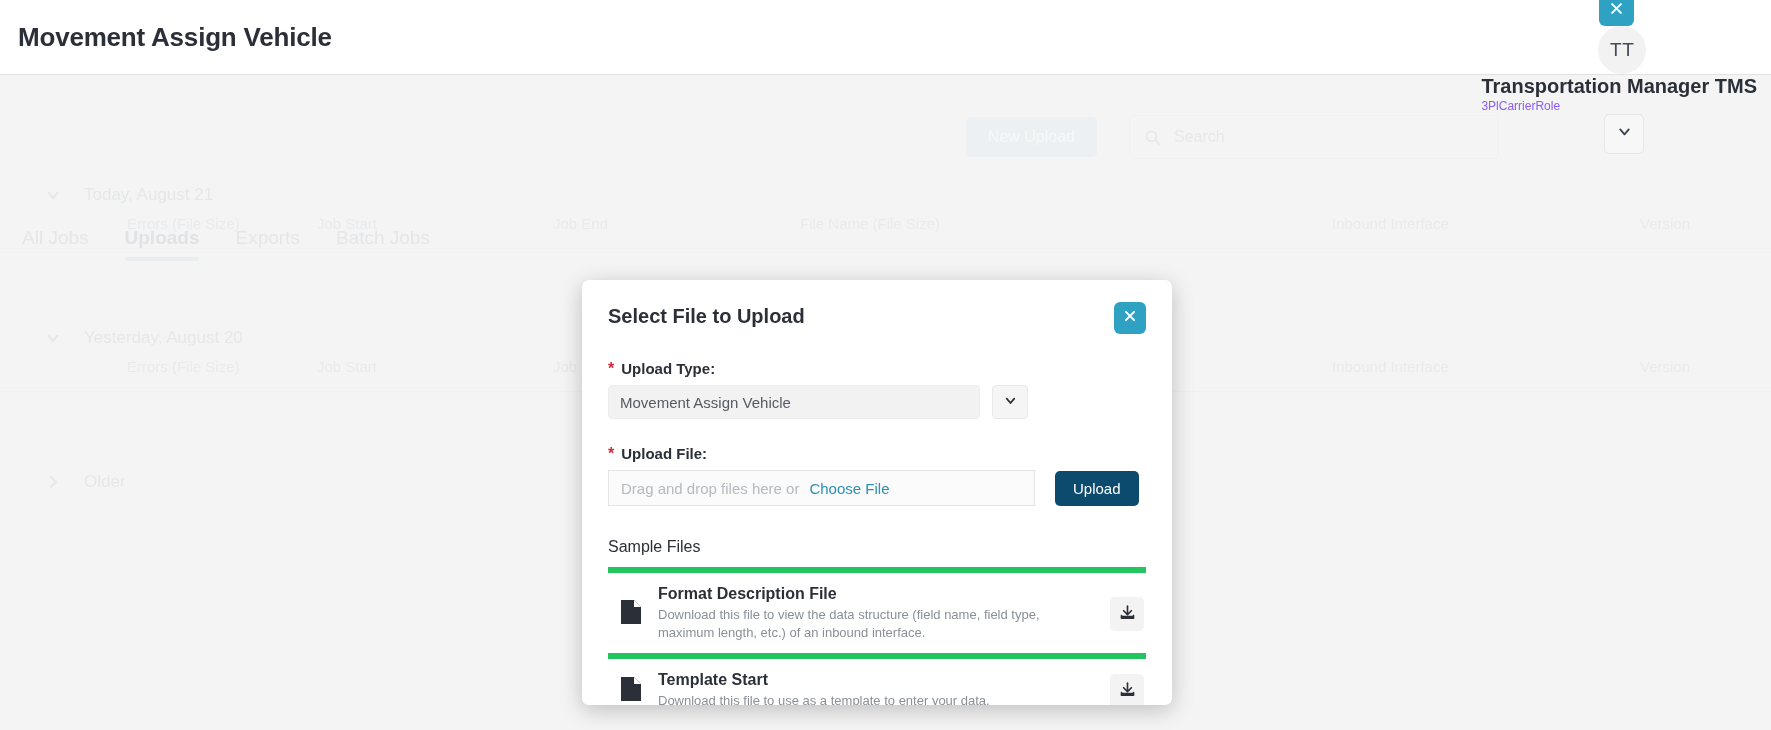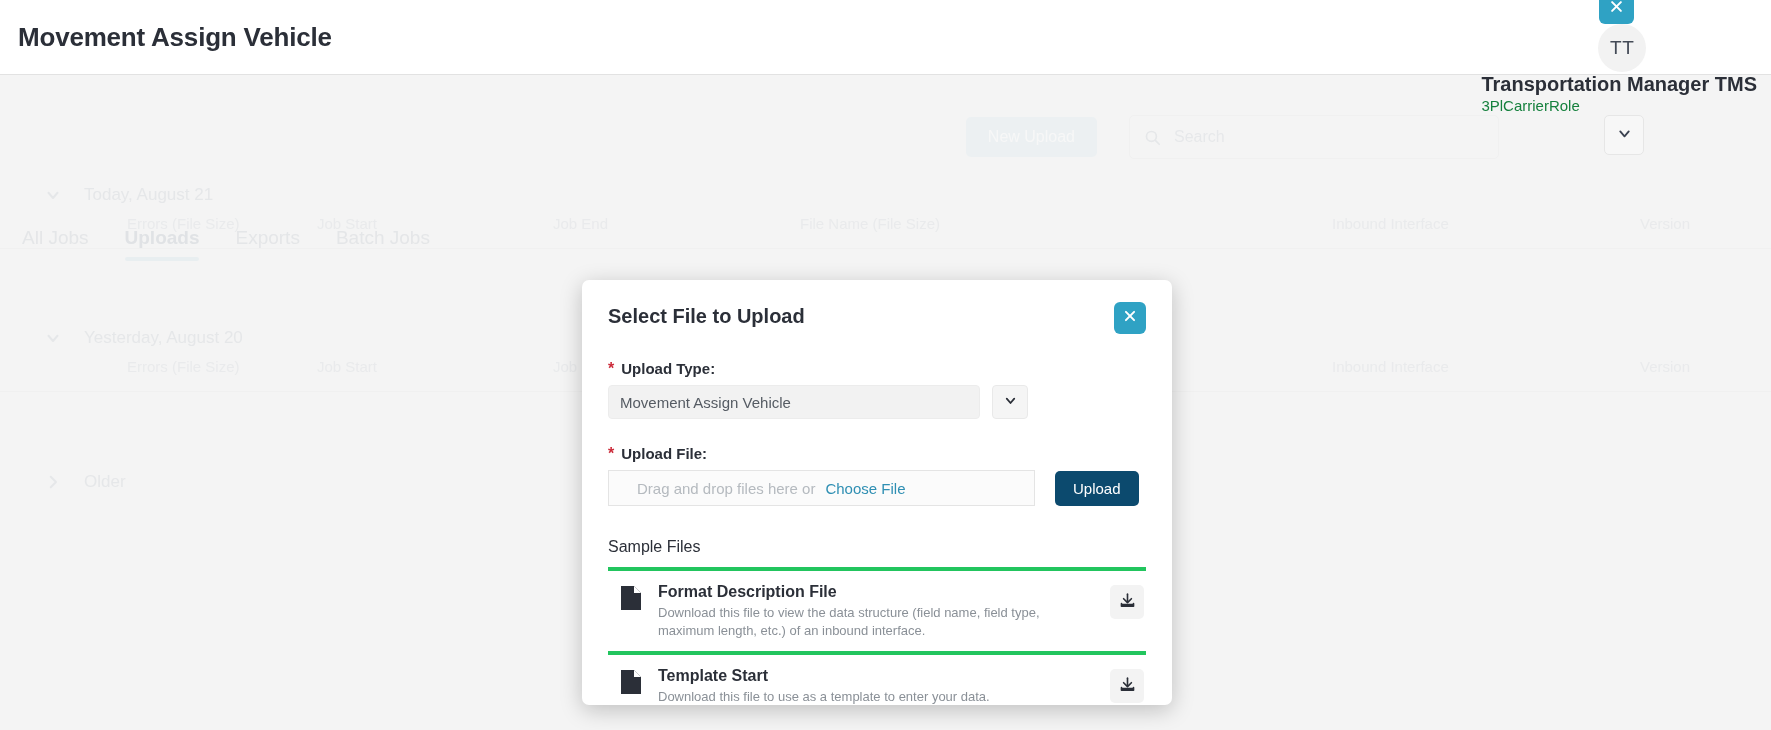--- a/index.html
+++ b/index.html
@@ -41,21 +41,21 @@
   .avatar {
     width: 48px; height: 48px; border-radius: 50%;
     background: #f2f2f2;
     margin-left: 20px;
     display: flex; align-items: center; justify-content: center;
     font-size: 19px; color: #444b57; font-weight: 500;
     letter-spacing: 0.5px;
   }
   .user-meta { margin-left: 14px; line-height: 1.25; }
   .user-name { font-size: 20px; font-weight: bold; color: #2b2f38; }
-  .user-role { font-size: 15px; color: #15803d; }
+  .user-role { font-size: 12px; color: #8b5cf6; }
   .user-caret {
     width: 40px; height: 40px; margin-left: 24px;
     background: #f7f7f7; border: 1px solid #e6e6e6; border-radius: 5px;
     display: flex; align-items: center; justify-content: center;
     cursor: pointer;
   }
 
   
   .bgpage {
     position: absolute; top: 75px; left: 0;
@@ -176,44 +176,44 @@
     display: flex; align-items: center; justify-content: center;
     cursor: pointer;
   }
 
   .file-row { display: flex; align-items: center; }
   .dropzone {
     width: 427px; height: 36px;
     background: #fbfbfb;
     border: 1px solid #e4e4e4; border-radius: 0;
     display: flex; align-items: center;
-    padding-left: 28px;
+    padding-left: 12px;
     font-size: 15px;
   }
   .dz-text { color: #b5babf; }
   .dz-choose {
     color: #2f8fb3; margin-left: 10px; cursor: pointer;
   }
   .btn-upload {
     margin-left: 20px;
     background: #0c4a6e; color: #ffffff;
     border: none; border-radius: 5px;
     font-size: 15px; font-family: inherit;
     padding: 9px 18px; cursor: pointer;
   }
 
   .samples-title {
     font-size: 16px; color: #2b2f38;
     margin: 32px 0 0 0;
   }
   .sample-list { margin-top: 11px; }
   .sample-item {
-    display: flex; align-items: flex-start;
+    display: flex; align-items: center;
     padding: 12px 0 12px 12px;
-    border-top: 4px solid #22c55e;
+    border-top: 6px solid #22c55e;
   }
   .sample-item:last-child { border-bottom: 1px solid #dcdcdc; }
   .doc-icon { width: 22px; flex: none; margin-top: 2px; }
   .sample-text { margin-left: 16px; flex: 1; }
   .sample-name { font-size: 16px; font-weight: bold; color: #2b2f38; }
   .sample-desc {
     font-size: 13px; color: #8a9097;
     margin-top: 3px; line-height: 1.35; max-width: 390px;
   }
   .dl-btn {

